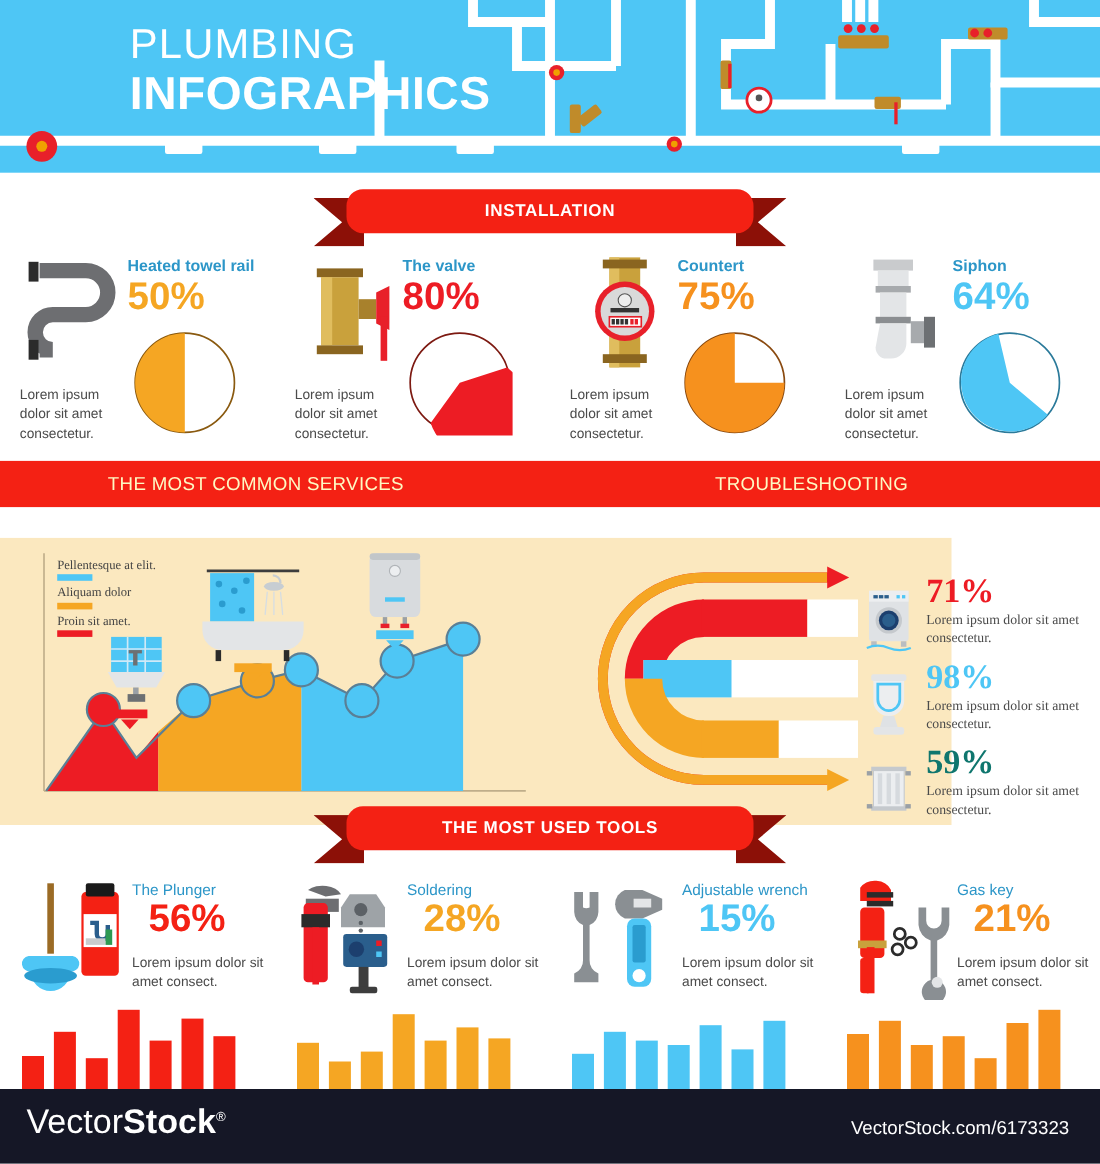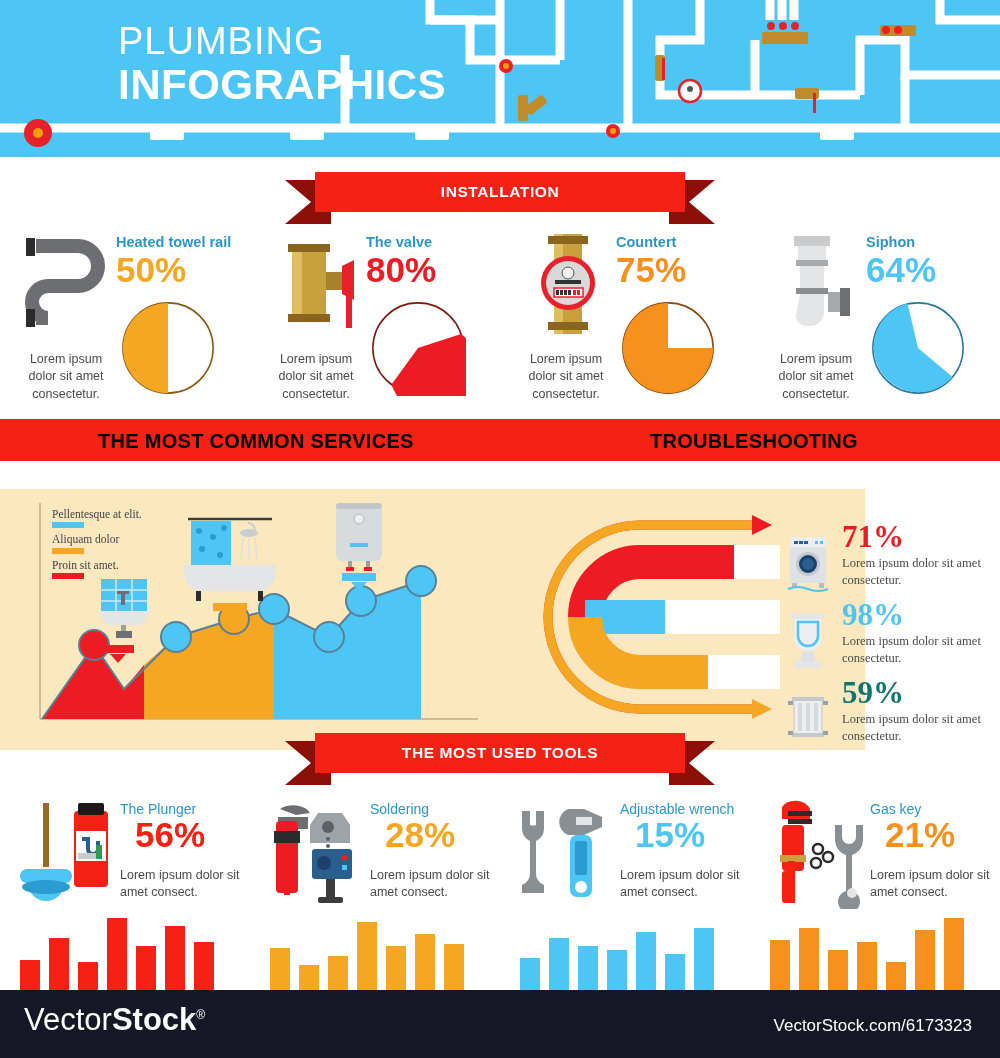--- a/index.html
+++ b/index.html
@@ -27,34 +27,34 @@
                  border-radius:50%; background:#f0a000; }
   .hdr-svg { position:absolute; left:0; top:0; }
 
   
   .ribbon-wrap { position:absolute; width:430px; height:44px; left:285px; }
   .ribbon-tail { position:absolute; top:8px; width:46px; height:44px; background:#8c1007; }
   .ribbon-tail.left  { left:0;   clip-path:polygon(0 0, 46px 0, 46px 44px, 0 44px, 26px 22px); }
   .ribbon-tail.right { right:0;  clip-path:polygon(0 0, 46px 0, 20px 22px, 46px 44px, 0 44px); }
   .ribbon-body { position:absolute; left:30px; top:0; width:370px; height:40px; background:#f42114;
                  color:#ffffff; font-weight:bold; font-size:15.5px; letter-spacing:0.6px;
-                 display:flex; align-items:center; justify-content:center; }
+                 display:flex; align-items:center; justify-content:center;border-radius:15px; }
 
   
   .install-row { position:absolute; left:0; top:228px; width:1000px; height:185px; display:flex; }
-  .install-cell { width:250px; position:relative;text-align:center; }
+  .install-cell { width:250px; position:relative; }
   .inst-icon { position:absolute; left:18px; top:2px; width:100px; height:110px; }
   .inst-label { position:absolute; left:116px; top:6px; font-size:14.5px; font-weight:bold; color:#2c96c8; }
   .inst-pct   { position:absolute; left:116px; top:24px; font-size:35px; font-weight:bold; line-height:1; }
   .inst-desc  { position:absolute; left:18px; top:123px; width:96px; font-size:12.5px; color:#4b4b4b; line-height:1.38; }
   .inst-pie   { position:absolute; left:120px; top:72px; }
 
   
   .mid-band { position:absolute; left:0; top:419px; width:1000px; height:42px; background:#f42114; }
-  .mid-band span { position:absolute; top:11px; color:#000000; font-weight:bold; font-size:20px; letter-spacing:0.3px; }
+  .mid-band span { position:absolute; top:11px; color:#fef9c3; font-weight:normal; font-size:17px; letter-spacing:0.3px; }
   .mid-band .left-t  { left:98px; }
   .mid-band .right-t { left:650px; }
 
   
   .cream { position:absolute; left:0; top:489px; width:865px; height:261px; background:#fbe8bf;font-family:Liberation Serif, serif; }
   .chart-area { position:absolute; left:36px; top:8px; width:445px; height:235px; }
   .legend { position:absolute; left:16px; top:10px; }
   .legend-item { margin-bottom:4px; }
   .legend-item .lt { font-size:11.5px; color:#444; display:block; line-height:1.25; }
   .legend-item .sw { display:block; width:32px; height:6px; margin-top:1px; margin-bottom:3px; }

